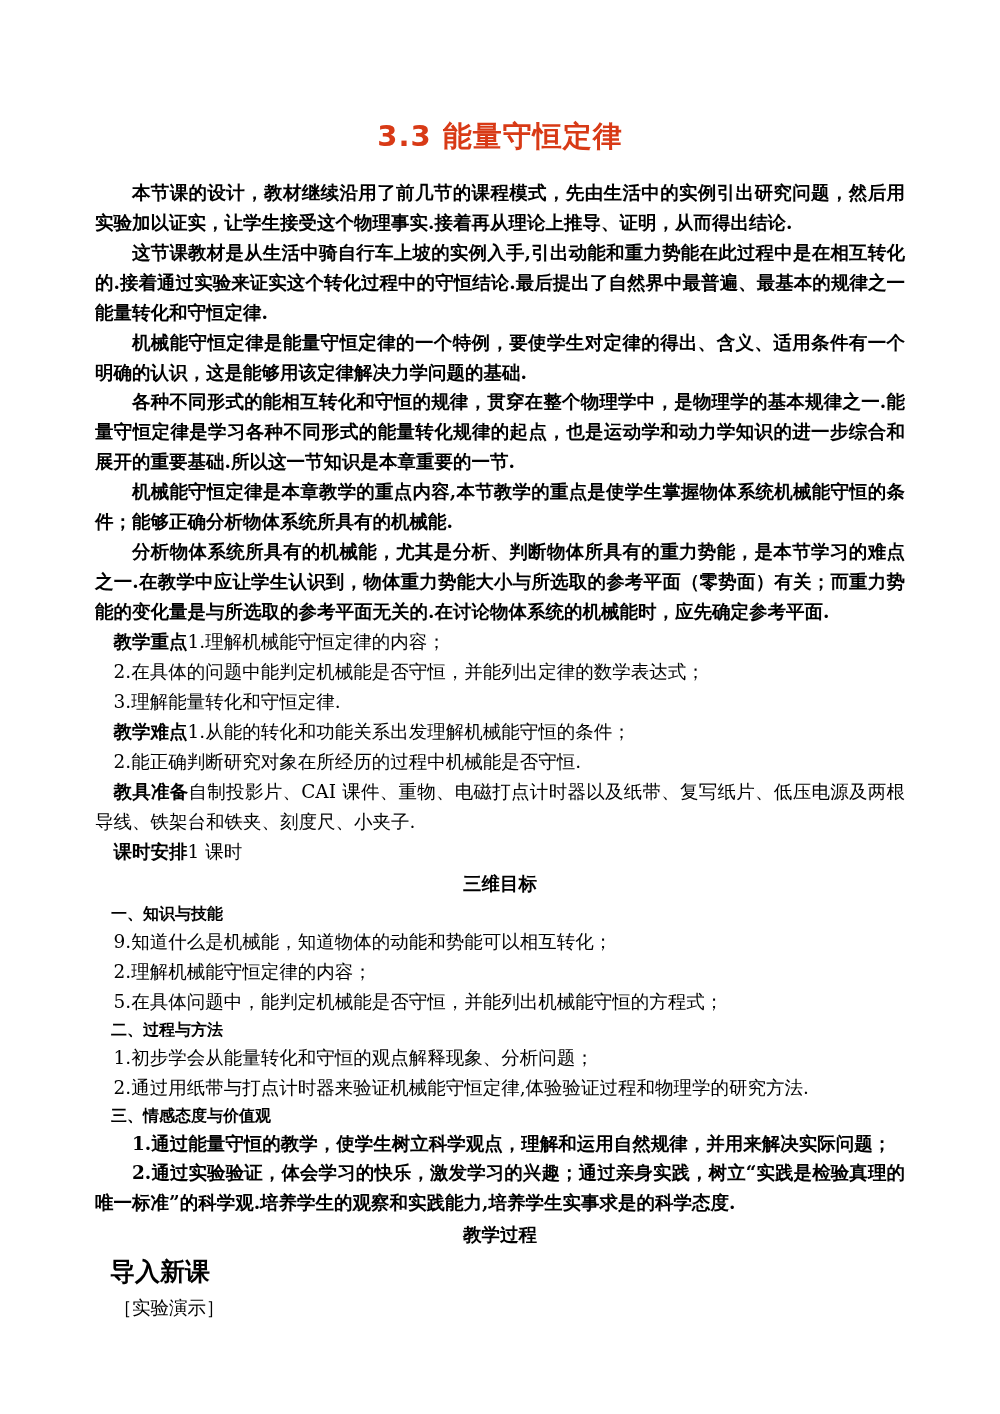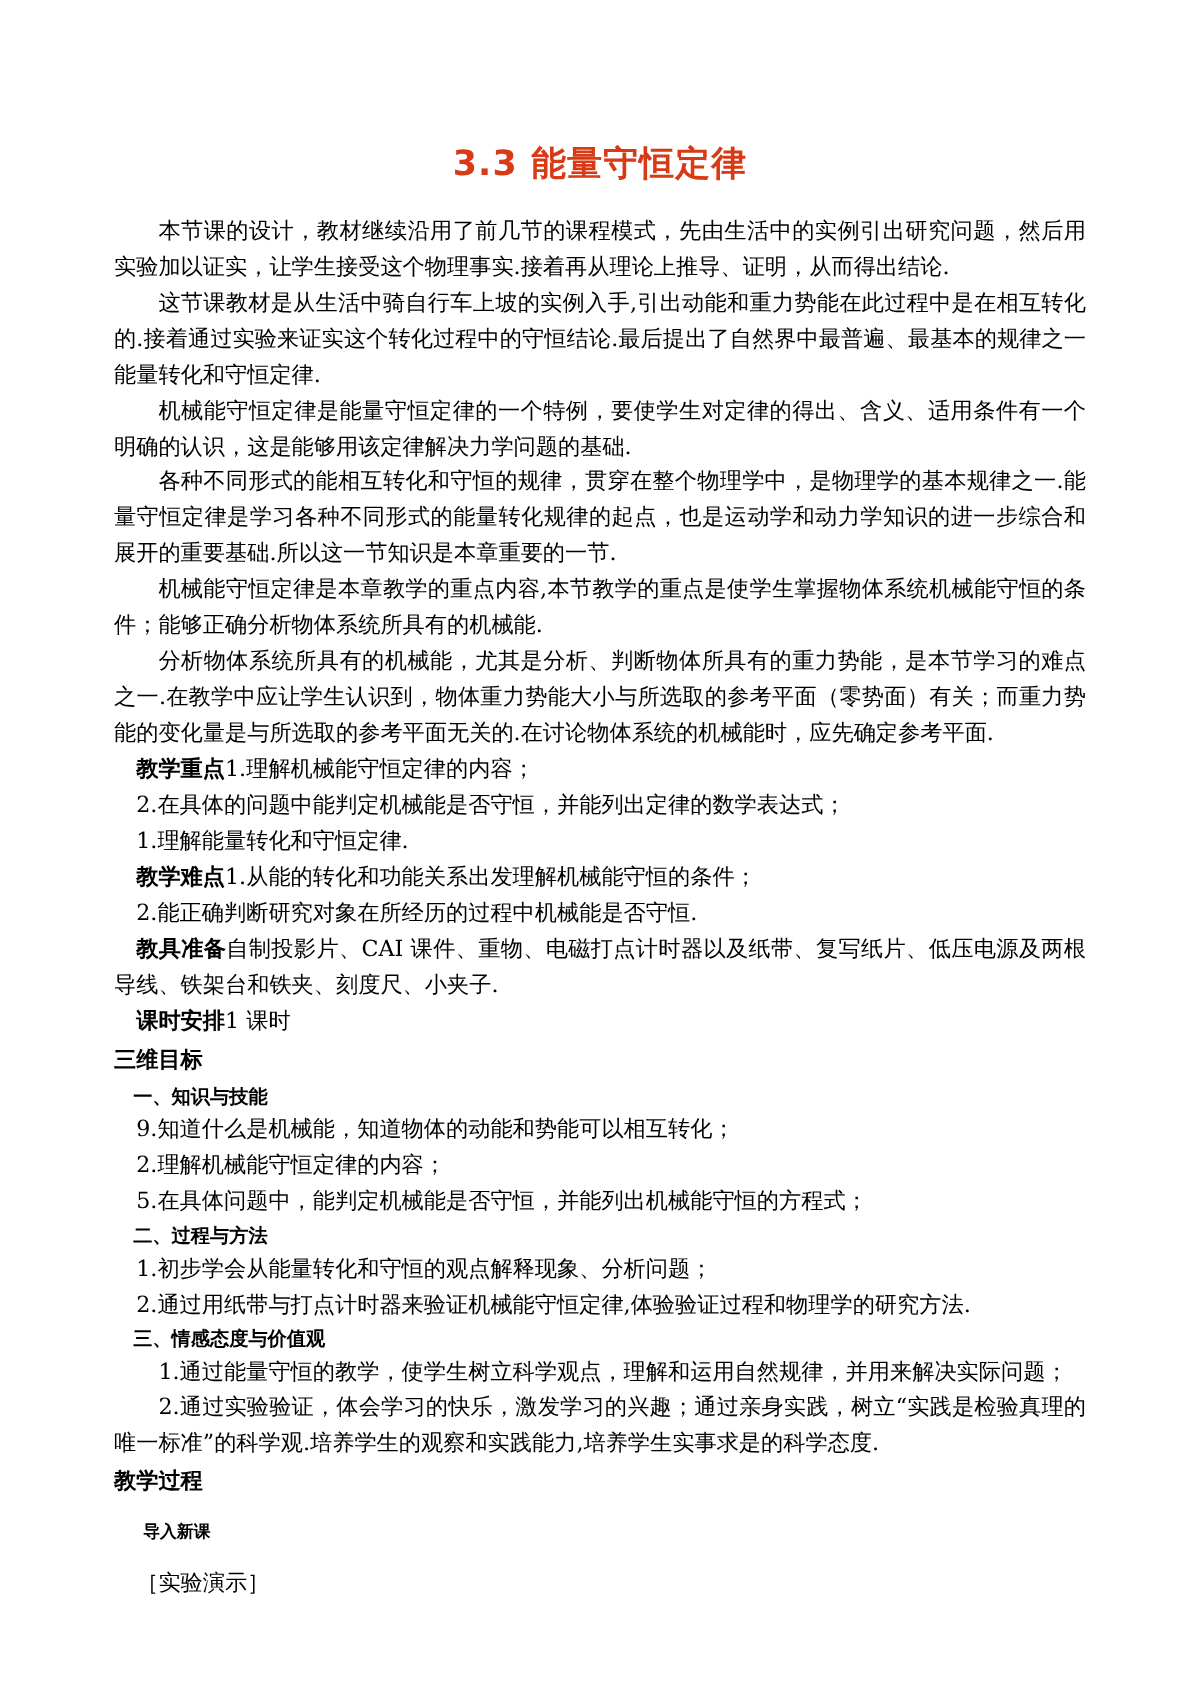--- a/index.html
+++ b/index.html
@@ -32,25 +32,27 @@
   }
   p.para {
     margin: 0;
     font-size: 18.5px;
     line-height: 1.62;
     text-align: justify;
     text-justify: inter-ideograph;
   }
   p.indent2 {
     text-indent: 2em;
+    font-weight: bold;
   }
   p.indent1 {
     text-indent: 1em;
   }
   .center-head {
+    text-align: center;
     font-weight: bold;
     font-family: "DejaVu Sans", "Liberation Sans", sans-serif;
     font-size: 18.5px;
     margin: 2px 0;
     line-height: 1.62;
   }
   .bold-lead {
     font-weight: bold;
     font-family: "DejaVu Sans", "Liberation Sans", sans-serif;
     margin-top: 44px;
@@ -59,43 +61,43 @@
     font-weight: bold;
     font-family: "DejaVu Sans", "Liberation Sans", sans-serif;
     font-size: 16px;
     margin: 0;
     line-height: 1.62;
     text-indent: 1em;
   }
   .sub-head {
     font-weight: bold;
     font-family: "DejaVu Sans", "Liberation Sans", sans-serif;
-    font-size: 14px;
-    margin: 16px;
+    font-size: 25px;
+    margin: 0;
     line-height: 1.62;
     text-indent: 0.6em;
   }
 </style>
 </head>
 <body>
 
 <div class="page">
 
   <h1 class="doc-title">3.3 能量守恒定律</h1>
 
   <p class="para indent2">本节课的设计，教材继续沿用了前几节的课程模式，先由生活中的实例引出研究问题，然后用实验加以证实，让学生接受这个物理事实.接着再从理论上推导、证明，从而得出结论.</p>
   <p class="para indent2">这节课教材是从生活中骑自行车上坡的实例入手,引出动能和重力势能在此过程中是在相互转化的.接着通过实验来证实这个转化过程中的守恒结论.最后提出了自然界中最普遍、最基本的规律之一能量转化和守恒定律.</p>
   <p class="para indent2">机械能守恒定律是能量守恒定律的一个特例，要使学生对定律的得出、含义、适用条件有一个明确的认识，这是能够用该定律解决力学问题的基础.</p>
   <p class="para indent2">各种不同形式的能相互转化和守恒的规律，贯穿在整个物理学中，是物理学的基本规律之一.能量守恒定律是学习各种不同形式的能量转化规律的起点，也是运动学和动力学知识的进一步综合和展开的重要基础.所以这一节知识是本章重要的一节.</p>
   <p class="para indent2">机械能守恒定律是本章教学的重点内容,本节教学的重点是使学生掌握物体系统机械能守恒的条件；能够正确分析物体系统所具有的机械能.</p>
   <p class="para indent2">分析物体系统所具有的机械能，尤其是分析、判断物体所具有的重力势能，是本节学习的难点之一.在教学中应让学生认识到，物体重力势能大小与所选取的参考平面（零势面）有关；而重力势能的变化量是与所选取的参考平面无关的.在讨论物体系统的机械能时，应先确定参考平面.</p>
 
   <p class="para indent1"><span class="bold-lead">教学重点</span><span>1.理解机械能守恒定律的内容；</span></p>
   <p class="para indent1">2.在具体的问题中能判定机械能是否守恒，并能列出定律的数学表达式；</p>
-  <p class="para indent1">1.理解能量转化和守恒定律.</p>
+  <p class="para indent1">3.理解能量转化和守恒定律.</p>
 
   <p class="para indent1"><span class="bold-lead">教学难点</span><span>1.从能的转化和功能关系出发理解机械能守恒的条件；</span></p>
   <p class="para indent1">2.能正确判断研究对象在所经历的过程中机械能是否守恒.</p>
 
   <p class="para indent1"><span class="bold-lead">教具准备</span><span>自制投影片、CAI 课件、重物、电磁打点计时器以及纸带、复写纸片、低压电源及两根导线、铁架台和铁夹、刻度尺、小夹子.</span></p>
 
   <p class="para indent1"><span class="bold-lead">课时安排</span><span>1 课时</span></p>
 
   <p class="center-head">三维目标</p>
 

